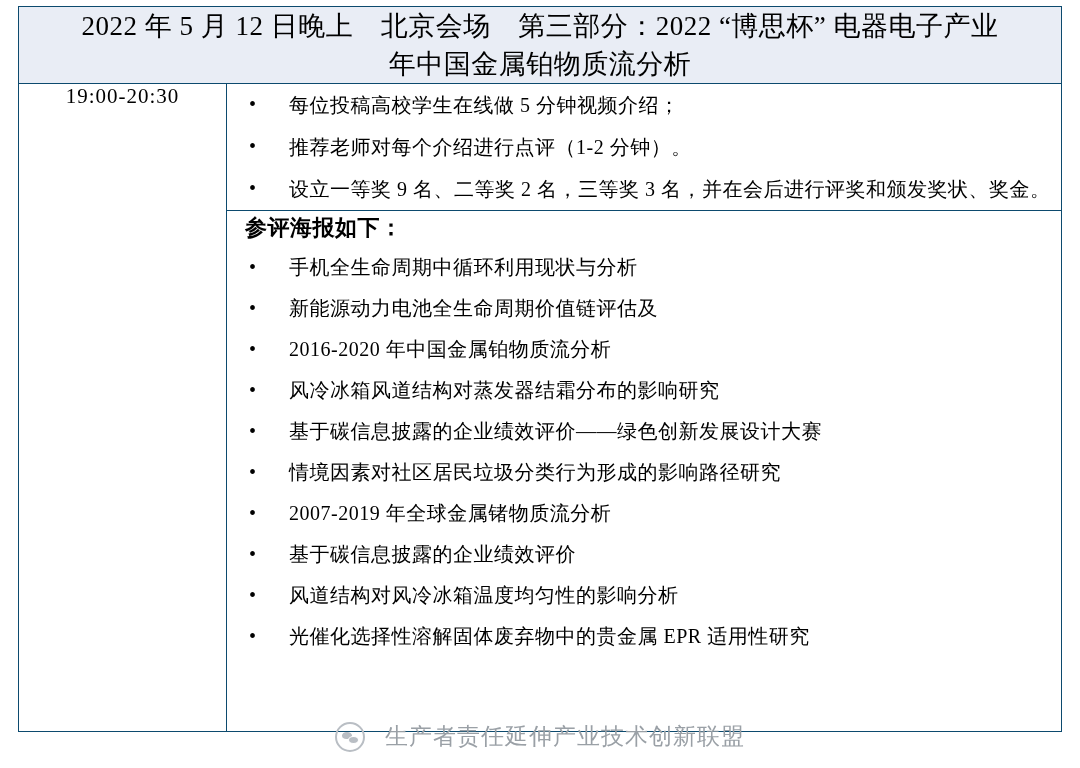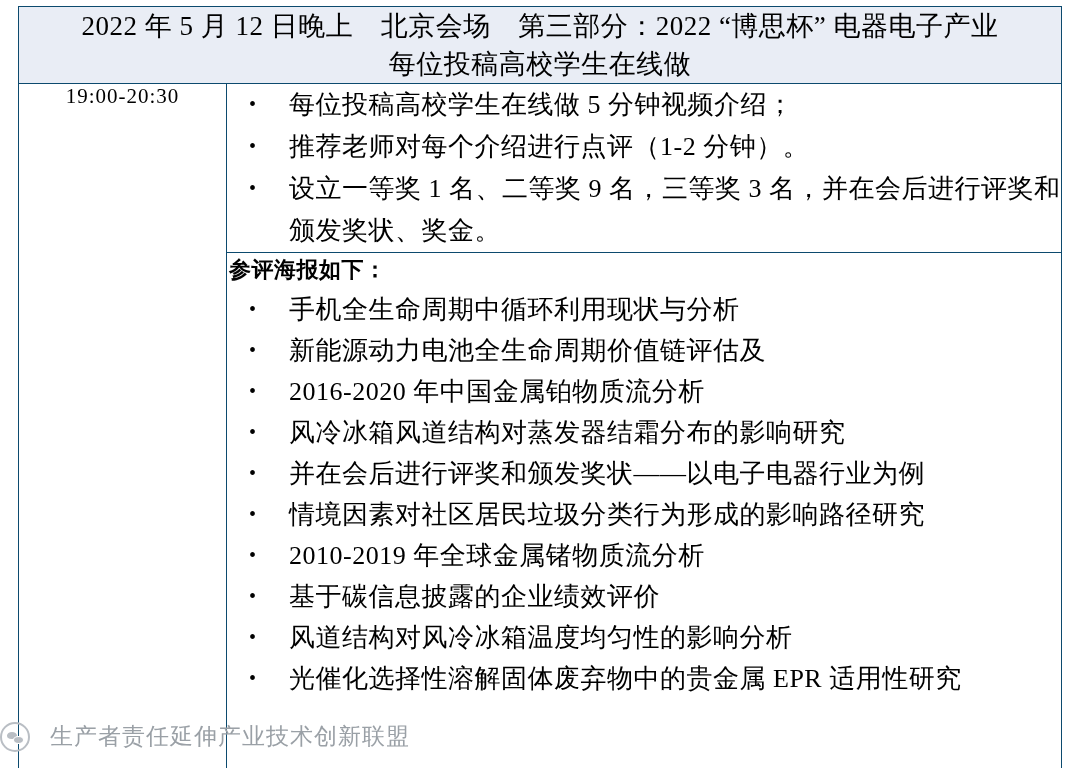--- a/index.html
+++ b/index.html
@@ -46,32 +46,32 @@
     font-size: 21px;
     font-family: "Liberation Serif", "DejaVu Serif", serif;
     letter-spacing: 1px;
   }
   .content-cell {
     padding: 10px 14px 10px 14px;
   }
   .sub-title {
     font-size: 22px;
     font-weight: bold;
-    margin: 2px 0 4px 2px;
+    margin: 2px 0 4px 18px;
     letter-spacing: 0.5px;
   }
   ul.bullets {
     list-style: none;
     margin: 0;
     padding: 0;
   }
   ul.bullets > li {
     position: relative;
     padding-left: 62px;
-    font-size: 26px;
+    font-size: 20px;
     line-height: 41px;
     letter-spacing: 0.5px;
   }
   ul.bullets > li::before {
     content: "\2022";
     position: absolute;
     left: 22px;
     top: 0;
     font-size: 20px;
     line-height: 41px;
@@ -83,21 +83,21 @@
     position: absolute;
     left: 0;
     right: 0;
     bottom: 22px;
     text-align: center;
     font-size: 23px;
     color: #9aa0a6;
     letter-spacing: 1px;
     font-family: "Liberation Sans", sans-serif;
     display: flex;
-    justify-content: flex-start;
+    justify-content: center;
     align-items: center;
     gap: 20px;
   }
   .wechat-icon {
     display: inline-block;
     width: 26px;
     height: 26px;
     border-radius: 50%;
     border: 2px solid #b9bec4;
     position: relative;
@@ -131,44 +131,44 @@
 
   <table class="schedule">
     <colgroup>
       <col style="width:208px">
       <col>
     </colgroup>
     <tbody>
       <tr>
         <td class="header-cell" colspan="2">
           <div>2022 年 5 月 12 日晚上　北京会场　第三部分：2022 “博思杯” 电器电子产业</div>
-          <div>每位投稿高校学生在线做</div>
+          <div>年中国金属铂物质流分析</div>
         </td>
       </tr>
       <tr>
         <td class="time-cell" rowspan="2">19:00-20:30</td>
         <td class="content-cell">
           <ul class="bullets top">
             <li>每位投稿高校学生在线做 5 分钟视频介绍；</li>
             <li>推荐老师对每个介绍进行点评（1-2 分钟）。</li>
-            <li>设立一等奖 1 名、二等奖 9 名，三等奖 3 名，并在会后进行评奖和颁发奖状、奖金。</li>
+            <li>设立一等奖 9 名、二等奖 2 名，三等奖 3 名，并在会后进行评奖和颁发奖状、奖金。</li>
           </ul>
         </td>
       </tr>
       <tr>
         <td class="content-cell" style="height:520px;">
           <div class="sub-title">参评海报如下：</div>
           <ul class="bullets">
             <li>手机全生命周期中循环利用现状与分析</li>
             <li>新能源动力电池全生命周期价值链评估及</li>
             <li>2016-2020 年中国金属铂物质流分析</li>
             <li>风冷冰箱风道结构对蒸发器结霜分布的影响研究</li>
-            <li>并在会后进行评奖和颁发奖状——以电子电器行业为例</li>
+            <li>基于碳信息披露的企业绩效评价——绿色创新发展设计大赛</li>
             <li>情境因素对社区居民垃圾分类行为形成的影响路径研究</li>
-            <li>2010-2019 年全球金属锗物质流分析</li>
+            <li>2007-2019 年全球金属锗物质流分析</li>
             <li>基于碳信息披露的企业绩效评价</li>
             <li>风道结构对风冷冰箱温度均匀性的影响分析</li>
             <li>光催化选择性溶解固体废弃物中的贵金属 EPR 适用性研究</li>
           </ul>
         </td>
       </tr>
     </tbody>
   </table>
 
   <div class="footer-watermark">

